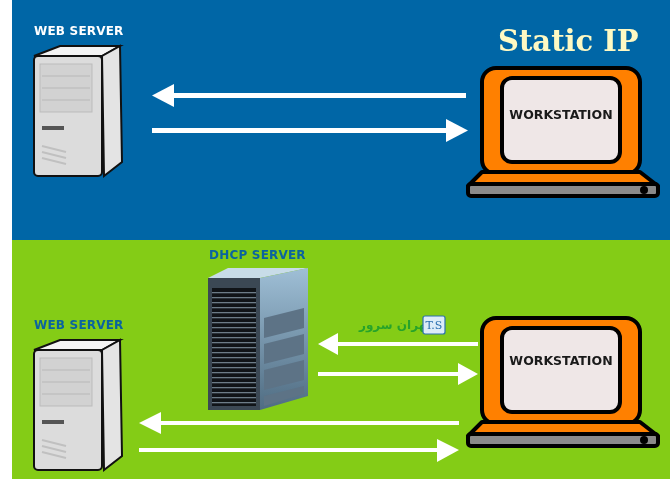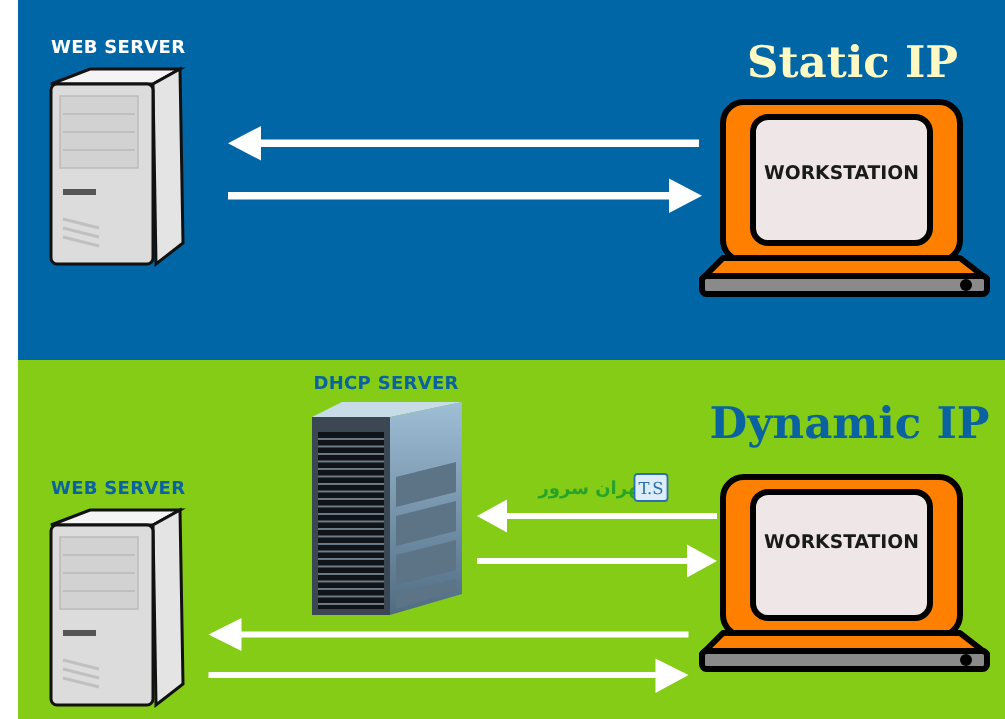--- a/index.html
+++ b/index.html
@@ -100,21 +100,20 @@
         <rect x="4" y="124" width="44" height="1.3" fill="#6c7c88"></rect>
         <rect x="4" y="129" width="44" height="1.3" fill="#6c7c88"></rect>
         <rect x="4" y="134" width="44" height="1.3" fill="#6c7c88"></rect>
       </g>
     <polygon points="56,50 96,40 96,60 56,70" fill="#5d7386"></polygon>
     <polygon points="56,76 96,66 96,86 56,96" fill="#5d7386"></polygon>
     <polygon points="56,102 96,92 96,112 56,122" fill="#5d7386"></polygon>
     <polygon points="56,128 96,118 96,126 56,138" fill="#5d7386"></polygon>
   </svg>
 
-  <div class="title" style="left:461px; top:25px;">Dynamic IP</div>
 
   <div class="label" style="left:22px; top:78px;">WEB SERVER</div>
 
   <svg style="left:18px; top:96px;" width="100" height="142">
     <polygon points="4,14 30,4 90,4 72,14" fill="#f4f4f4" stroke="#111" stroke-width="2"></polygon>
     <polygon points="72,14 90,4 92,120 74,134" fill="#e4e4e4" stroke="#111" stroke-width="2"></polygon>
     <rect x="4" y="14" width="68" height="120" rx="4" fill="#dcdcdc" stroke="#111" stroke-width="2"></rect>
     <rect x="10" y="22" width="52" height="48" fill="#d2d2d2" stroke="#bbb"></rect>
     <line x1="12" y1="34" x2="60" y2="34" stroke="#b8b8b8"></line>
     <line x1="12" y1="46" x2="60" y2="46" stroke="#b8b8b8"></line>

